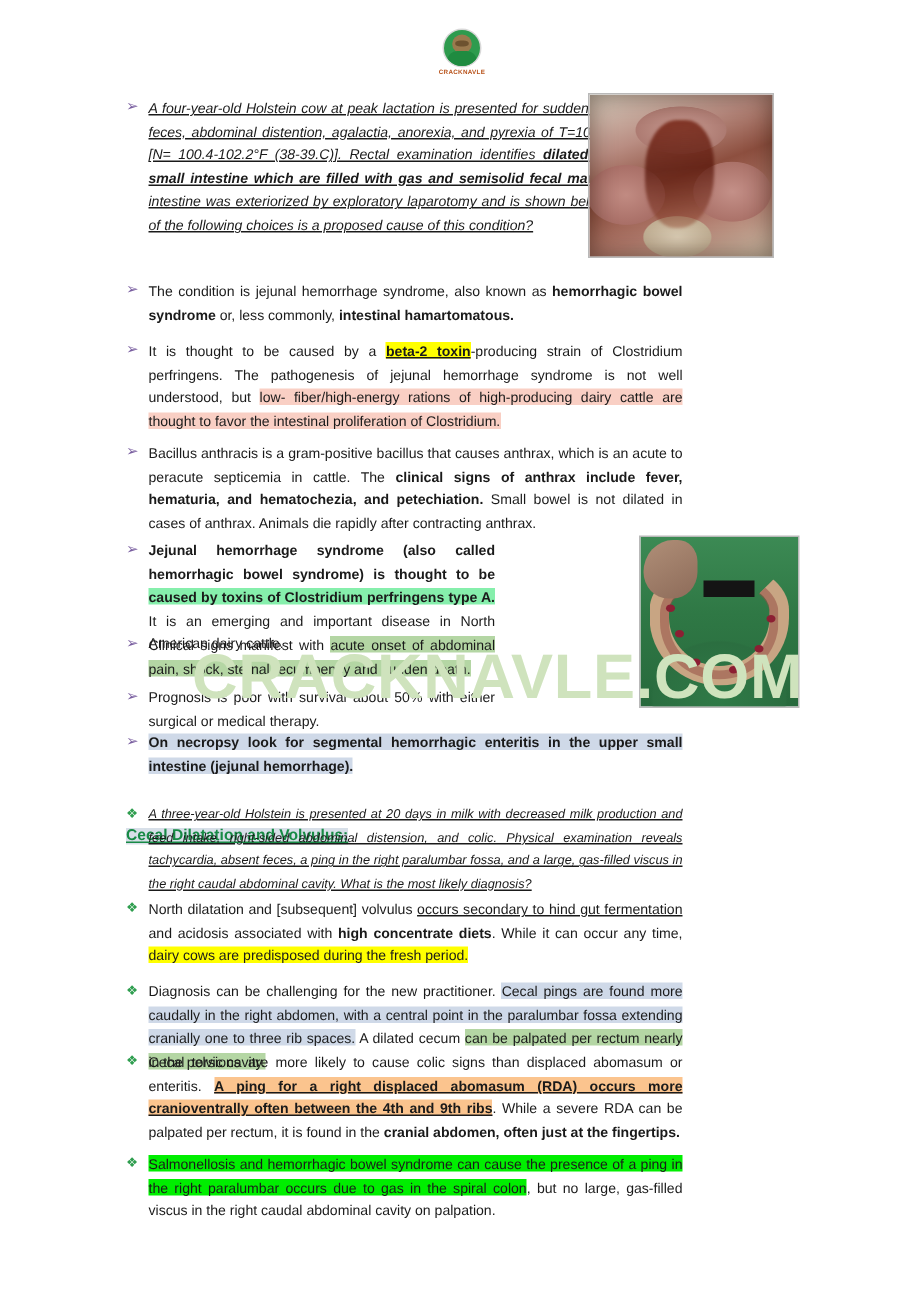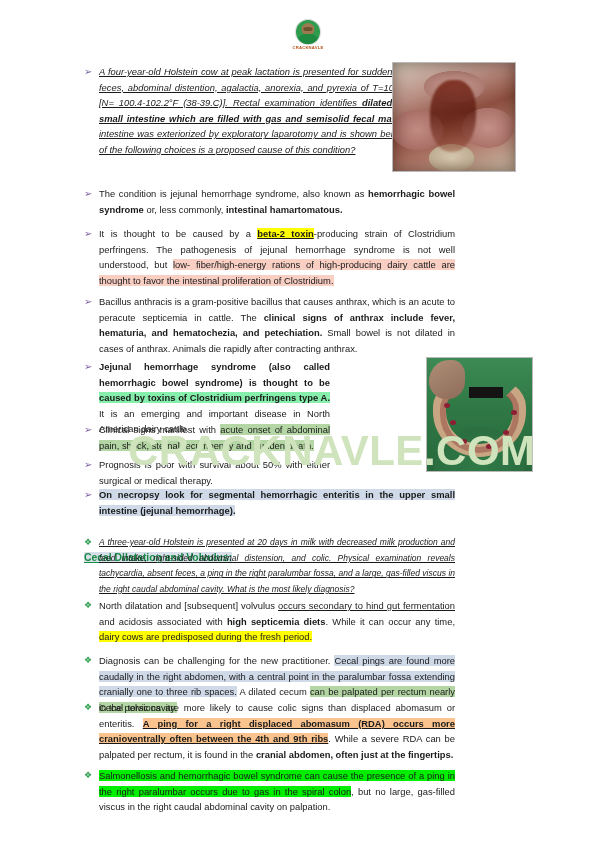--- a/index.html
+++ b/index.html
@@ -304,21 +304,21 @@
         <span class="bullet arrow">➢</span>
         <div class="para just"><span class="b hl-blue">On necropsy look for segmental hemorrhagic enteritis in the upper small intestine (jejunal hemorrhage).</span></div>
       </div>
       <div style="position: absolute; left: 84px; top: 519px; margin-top: 28px;"><span class="heading-line">Cecal Dilatation and Volvulus:</span></div>
       <div class="block" style="position: absolute; left: 84px; top: 535px; width: 371px;">
         <span class="bullet floret">❖</span>
         <div class="para just" style="font-size: 8.5px;"><span class="it u">A three-year-old Holstein is presented at 20 days in milk with decreased milk production and feed intake, right-sided abdominal distension, and colic. Physical examination reveals tachycardia, absent feces, a ping in the right paralumbar fossa, and a large, gas-filled viscus in the right caudal abdominal cavity. What is the most likely diagnosis?</span></div>
       </div>
       <div class="block" style="position: absolute; left: 84px; top: 598px; width: 371px;">
         <span class="bullet floret">❖</span>
-        <div class="para just"><span>North dilatation and [subsequent] volvulus </span><span class="u">occurs secondary to hind gut fermentation</span><span> and acidosis associated with </span><span class="b">high septicemia diets</span><span>. While it can occur any time, </span><span class="hl-yellow">dairy cows are predisposed during the fresh period.</span></div>
+        <div class="para just"><span>North dilatation and [subsequent] volvulus </span><span class="u">occurs secondary to hind gut fermentation</span><span> and acidosis associated with </span><span class="b">high concentrate diets</span><span>. While it can occur any time, </span><span class="hl-yellow">dairy cows are predisposed during the fresh period.</span></div>
       </div>
       <div class="block" style="position: absolute; left: 84px; top: 653px; width: 371px;">
         <span class="bullet floret">❖</span>
         <div class="para just"><span>Diagnosis can be challenging for the new practitioner. </span><span class="hl-blue">Cecal pings are found more caudally in the right abdomen, with a central point in the paralumbar fossa extending cranially one to three rib spaces.</span><span> A dilated cecum </span><span class="hl-green">can be palpated per rectum nearly in the pelvic cavity.</span></div>
       </div>
       <div class="block" style="position: absolute; left: 84px; top: 700px; width: 371px;">
         <span class="bullet floret">❖</span>
         <div class="para just"><span>Cecal torsions are more likely to cause colic signs than displaced abomasum or enteritis. </span><span class="b u hl-peach">A ping for a right displaced abomasum (RDA) occurs more cranioventrally often between the 4th and 9th ribs</span><span>. While a severe RDA can be palpated per rectum, it is found in the </span><span class="b">cranial abdomen, often just at the fingertips.</span></div>
       </div>
       <div class="block" style="position: absolute; left: 84px; top: 768px; width: 371px;">

